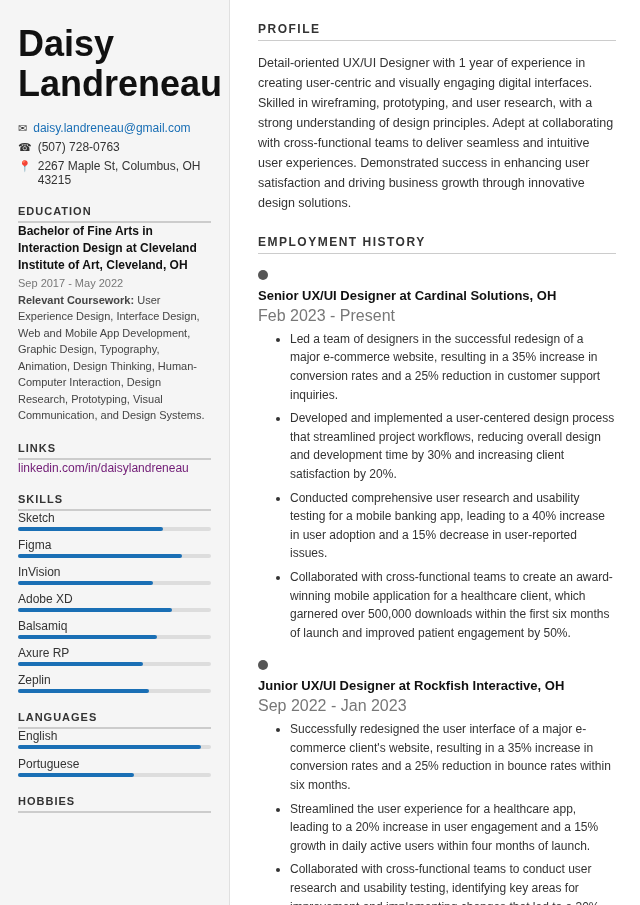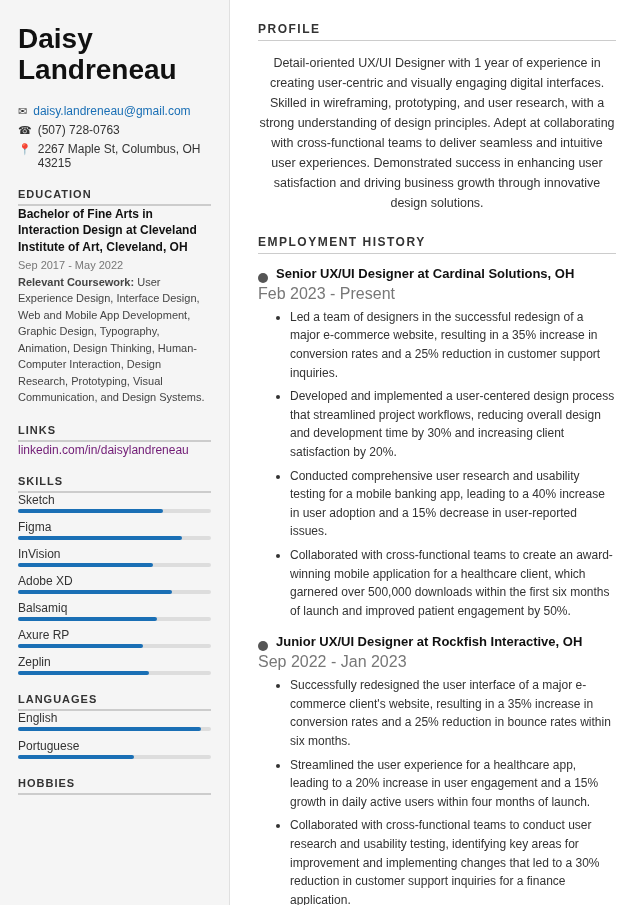--- a/index.html
+++ b/index.html
@@ -19,21 +19,21 @@
     
     .sidebar {
       width: 230px;
       min-width: 230px;
       background: #f5f5f5;
       padding: 24px 18px 24px 18px;
       border-right: 1px solid #e0e0e0;
     }
     .name-block { margin-bottom: 18px; }
     .name-block h1 {
-      font-size: 28px;
+      font-size: 36px;
       font-weight: 900;
       line-height: 1.1;
       color: #111;
     }
     .name-block .job-title {
       font-size: 13px;
       color: #555;
       margin-top: 4px;
     }
     .contact-block { margin-bottom: 18px; }
@@ -105,27 +105,28 @@
       font-weight: 700;
       letter-spacing: 1.5px;
       text-transform: uppercase;
       color: #333;
       border-bottom: 1.5px solid #ccc;
       padding-bottom: 4px;
       margin-bottom: 12px;
       margin-top: 22px;
     }
     .main-section-title:first-child { margin-top: 0; }
-    .profile-text { font-size: 12.5px; color: #333; line-height: 1.6; text-align: center; }
+    .profile-text { font-size: 12.5px; color: #333; line-height: 1.6; }
     .job-block { margin-bottom: 14px; }
     .job-header {
       display: flex;
-      align-items: flex-end;
+      align-items: flex-start;
       gap: 8px;
       margin-bottom: 2px;
+      flex-direction: column;
     }
     .job-dot {
       width: 10px;
       height: 10px;
       border-radius: 50%;
       background: #555;
       margin-top: 4px;
       flex-shrink: 0;
     }
     .job-title-text {

